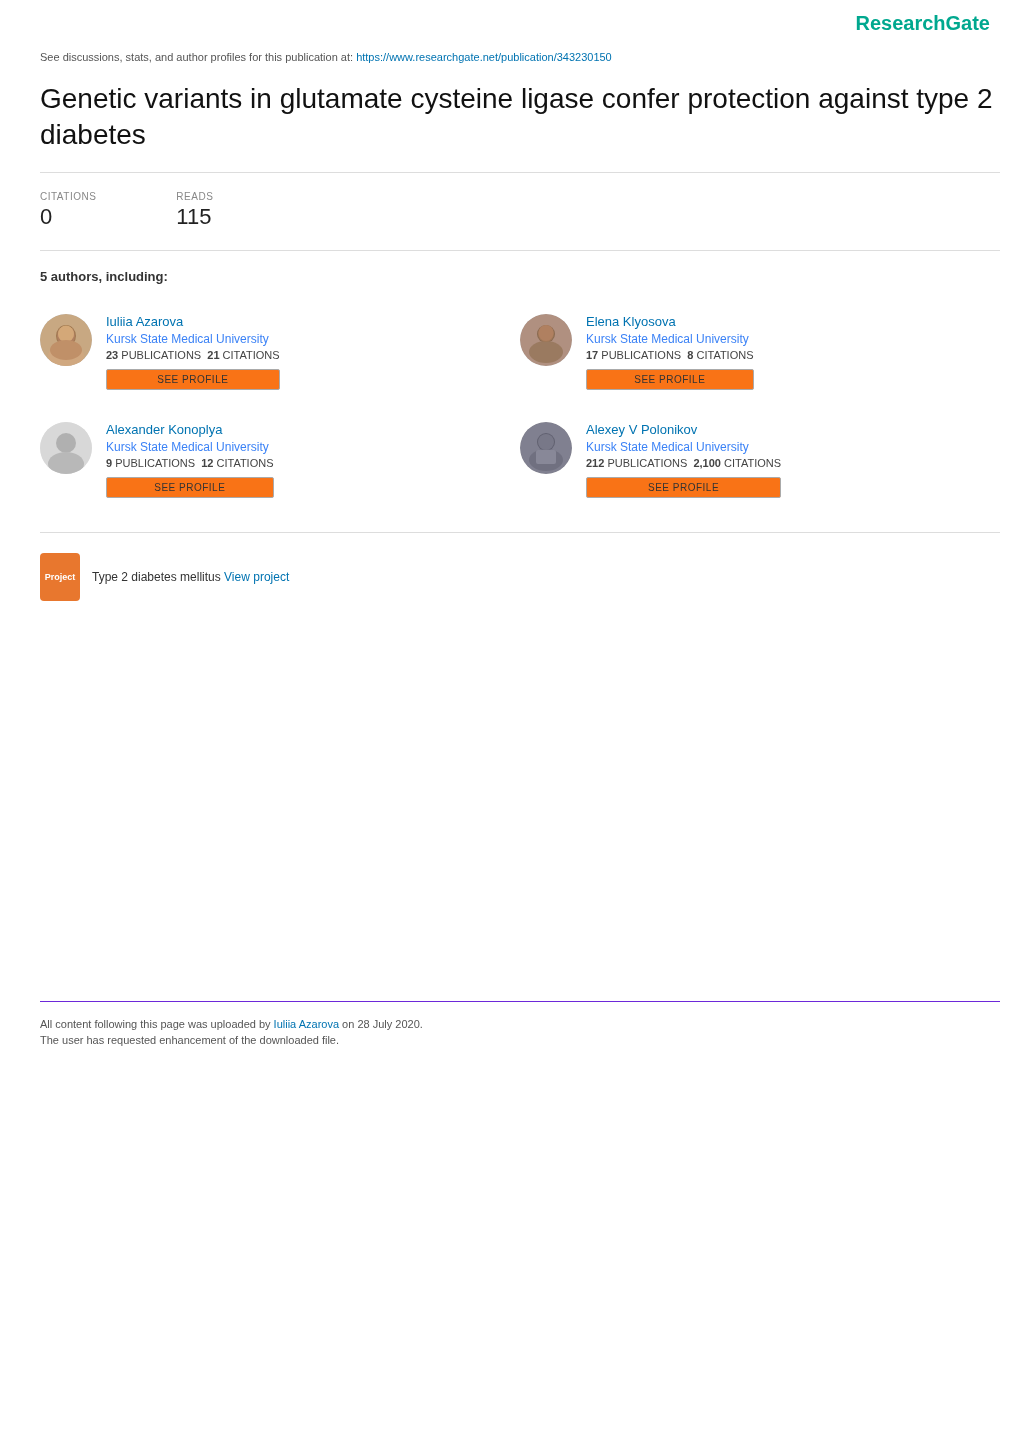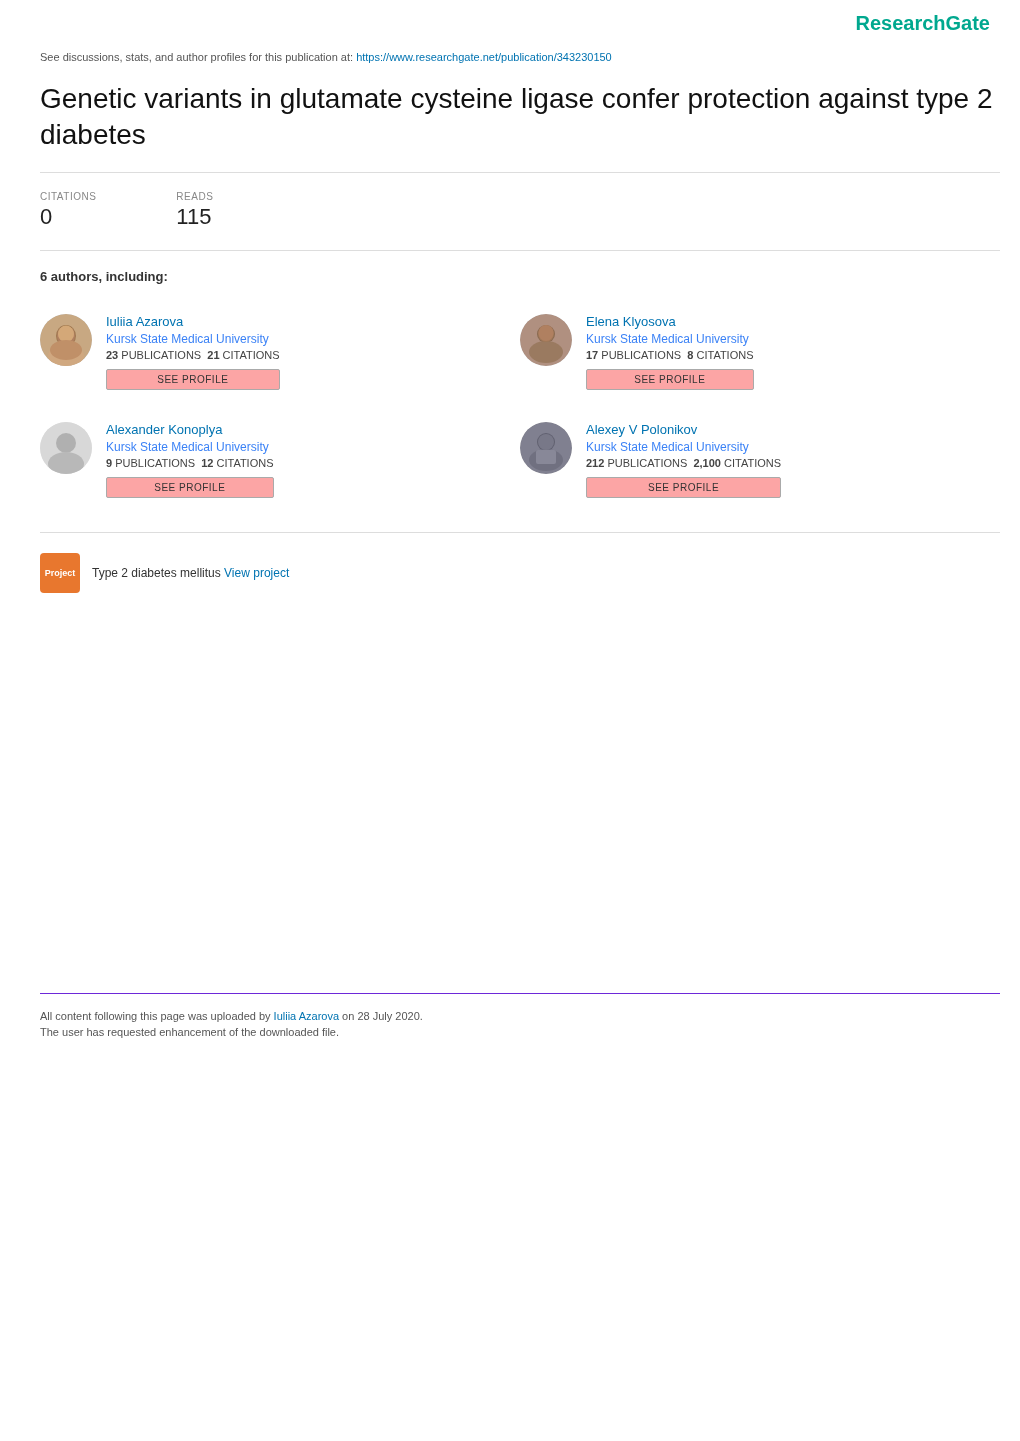--- a/index.html
+++ b/index.html
@@ -162,21 +162,21 @@
 
     .see-profile-btn {
       display: inline-block;
       margin-top: 5px;
       padding: 4px 10px;
       border: 1px solid #aaa;
       border-radius: 2px;
       font-size: 10px;
       color: #333;
       cursor: pointer;
-      background: #fca5a5;
+      background: #f97316;
       letter-spacing: 0.5px;
     }
 
     .related-projects-section {
       margin-top: 20px;
     }
 
     .related-projects-heading {
       font-size: 12px;
       font-weight: bold;
@@ -184,21 +184,21 @@
     }
 
     .project-item {
       display: flex;
       align-items: center;
       gap: 12px;
     }
 
     .project-icon {
       width: 40px;
-      height: 40px;
+      height: 48px;
       background: #e8772e;
       border-radius: 4px;
       display: flex;
       align-items: center;
       justify-content: center;
       color: #fff;
       font-size: 9px;
       font-weight: bold;
       flex-shrink: 0;
     }
@@ -255,21 +255,21 @@
       <div class="stat-value">0</div>
     </div>
     <div class="stat-block">
       <div class="stat-label">READS</div>
       <div class="stat-value">115</div>
     </div>
   </div>
 
   <hr class="divider">
 
-  <div class="authors-heading">6 authors, including:</div>
+  <div class="authors-heading">5 authors, including:</div>
 
   <div class="authors-grid">
 
     <div class="author-card">
       <div class="author-avatar">
         <svg viewBox="0 0 52 52" xmlns="http://www.w3.org/2000/svg">
           <circle cx="26" cy="26" r="26" fill="#c8a882"></circle>
           <ellipse cx="26" cy="22" rx="10" ry="11" fill="#a07850"></ellipse>
           <ellipse cx="26" cy="22" rx="9" ry="10" fill="#b08060"></ellipse>
           <circle cx="26" cy="20" r="8" fill="#c09070"></circle>

